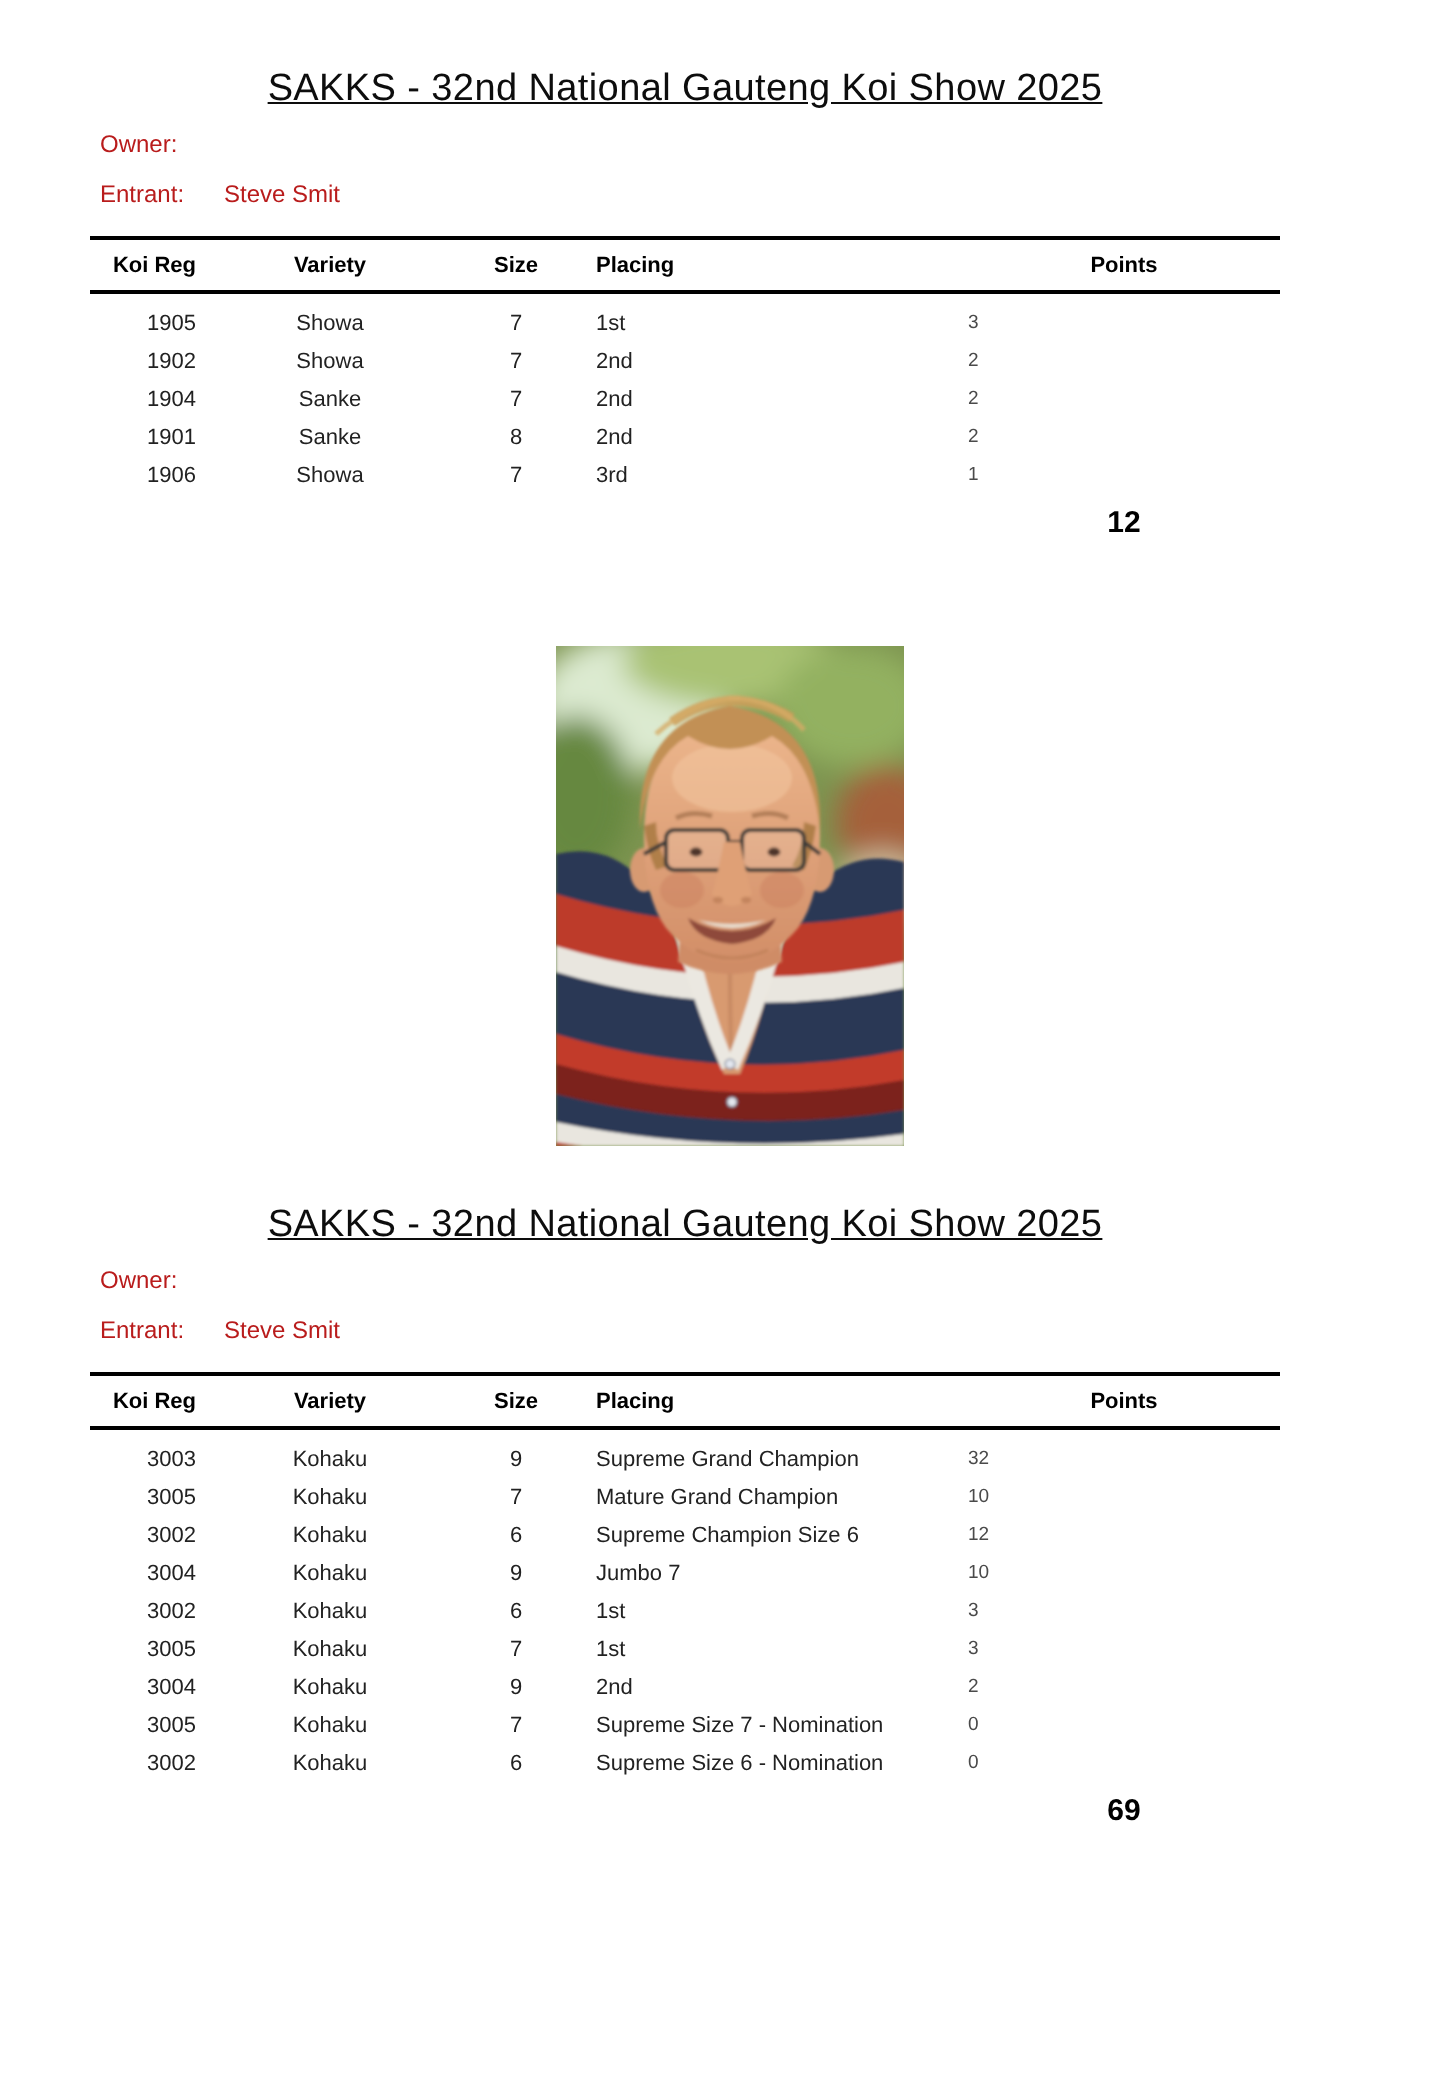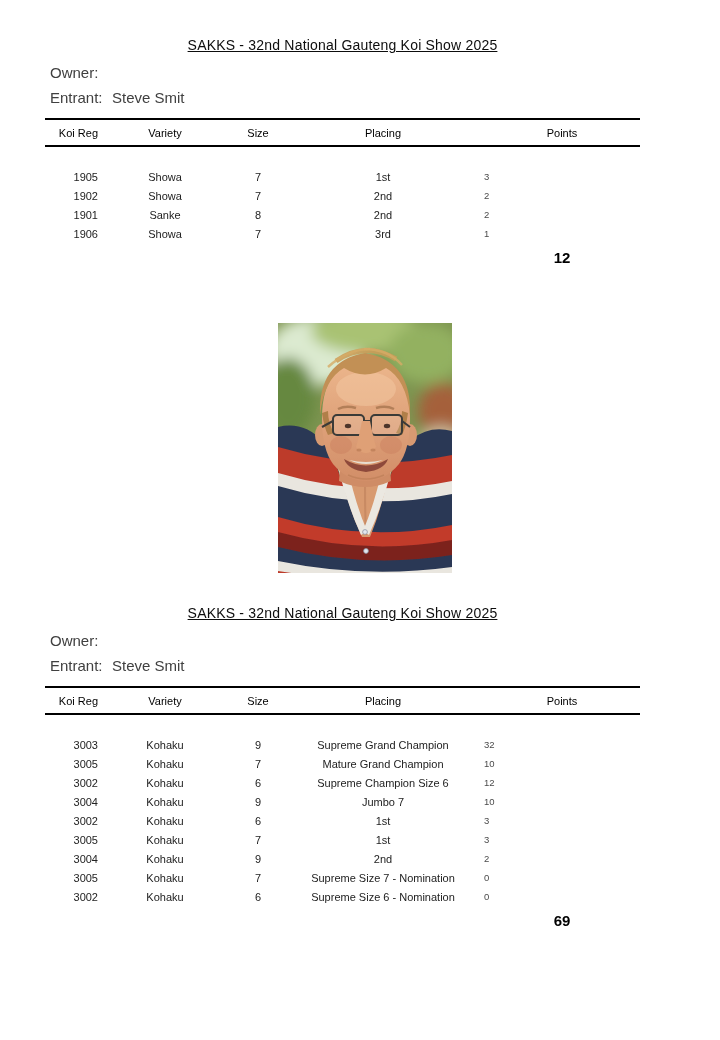--- a/index.html
+++ b/index.html
@@ -4,39 +4,39 @@
 <style>
   html,body{margin:0;padding:0;background:#ffffff;}
   .sheet{
     position:relative;width:720px;height:1040px;background:#ffffff;
     font-family:"Liberation Sans",sans-serif;color:#111;overflow:hidden;
   }
   .report{position:absolute;left:45px;width:595px;}
   #report1{top:28px;}
   #report2{top:596px;}
   .title{
-    margin:5px 0 0 0;text-align:center;font-size:14px;font-weight:400;
+    margin:5px 0 0 0;text-align:center;font-size:19px;font-weight:400;
     color:#0d0d0d;text-decoration:underline;letter-spacing:.2px;line-height:24px;
   }
-  .meta-line{margin:0;font-size:15px;line-height:15px;color:#404040;}
+  .meta-line{margin:0;font-size:12px;line-height:15px;color:#b91c1c;}
   .owner-line{margin-top:8px;margin-left:5px;}
   .entrant-line{margin-top:10px;margin-left:5px;}
   .meta-label{display:inline-block;width:62px;}
   table.results{
     border-collapse:collapse;table-layout:fixed;width:595px;
     margin-top:13px;border-top:2px solid #000;
   }
   thead tr{border-bottom:2px solid #000;}
-  th{font-size:11px;font-weight:400;height:25px;padding:0;color:#000;vertical-align:middle;}
+  th{font-size:11px;font-weight:700;height:25px;padding:0;color:#000;vertical-align:middle;}
   td{font-size:11px;height:19px;padding:0;color:#222;vertical-align:middle;}
-  tbody tr:first-child td{padding-top:20px;}
+  tbody tr:first-child td{padding-top:5px;}
   .c1{text-align:right;padding-right:2px;}
   .c2{text-align:center;padding-left:12px;}
   .c3{text-align:center;}
-  .c4{text-align:center;}
+  .c4{text-align:left;}
   .c5{padding-left:16px;}
   td.c5{font-size:9.5px;color:#4a4a4a;}
   tfoot td{height:24px;padding-top:2px;}
   tfoot td.total-cell{font-size:15px;font-weight:700;color:#000;text-align:center;padding-left:16px;}
   .band{position:absolute;left:0;width:720px;z-index:1;}
   #band-middle{top:345px;height:222px;}
   #band-bottom{top:996px;height:44px;}
   .photo{position:absolute;left:278px;top:323px;width:174px;height:250px;z-index:2;}
 </style>
 </head>
@@ -163,20 +163,27 @@
     <td class="c5">3</td>
   </tr>
           <tr>
     <td class="c1">1902</td>
     <td class="c2">Showa</td>
     <td class="c3">7</td>
     <td class="c4">2nd</td>
     <td class="c5">2</td>
   </tr>
           <tr>
+    <td class="c1">1904</td>
+    <td class="c2">Sanke</td>
+    <td class="c3">7</td>
+    <td class="c4">2nd</td>
+    <td class="c5">2</td>
+  </tr>
+          <tr>
     <td class="c1">1901</td>
     <td class="c2">Sanke</td>
     <td class="c3">8</td>
     <td class="c4">2nd</td>
     <td class="c5">2</td>
   </tr>
           <tr>
     <td class="c1">1906</td>
     <td class="c2">Showa</td>
     <td class="c3">7</td>

